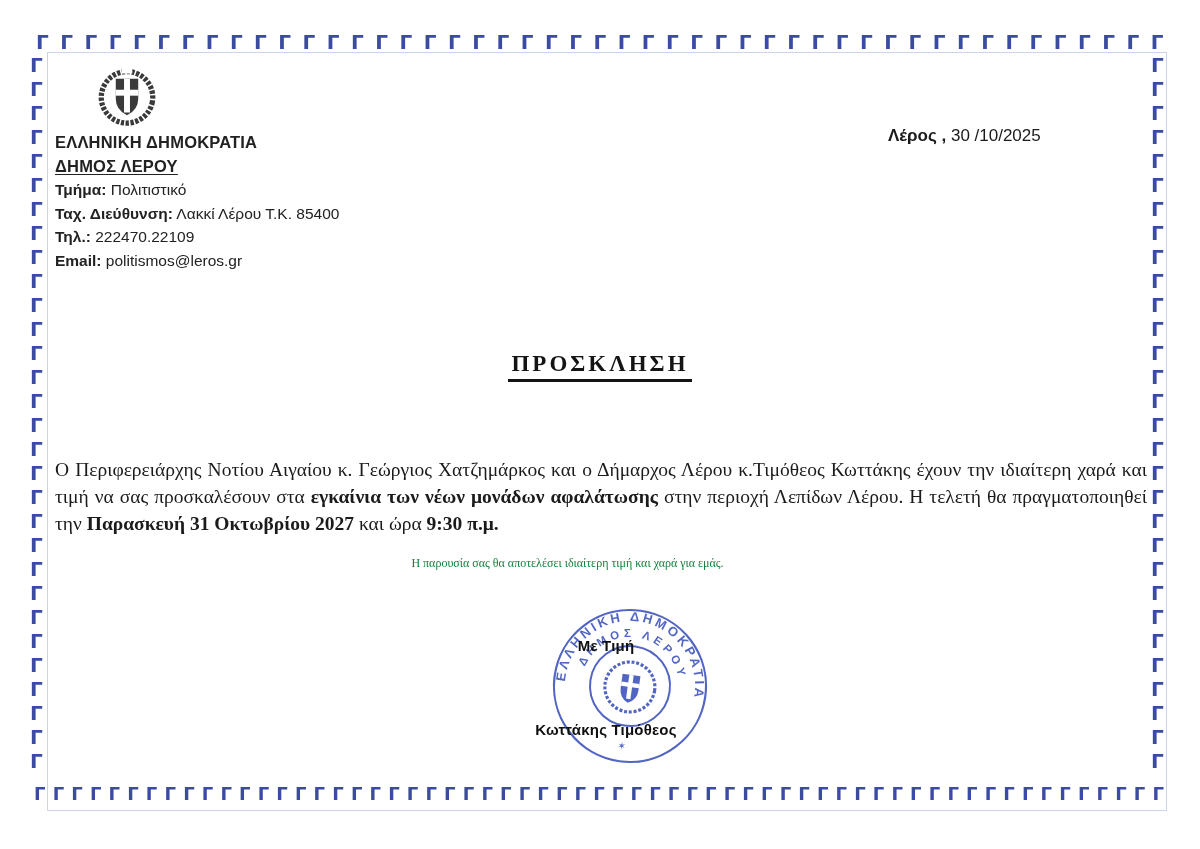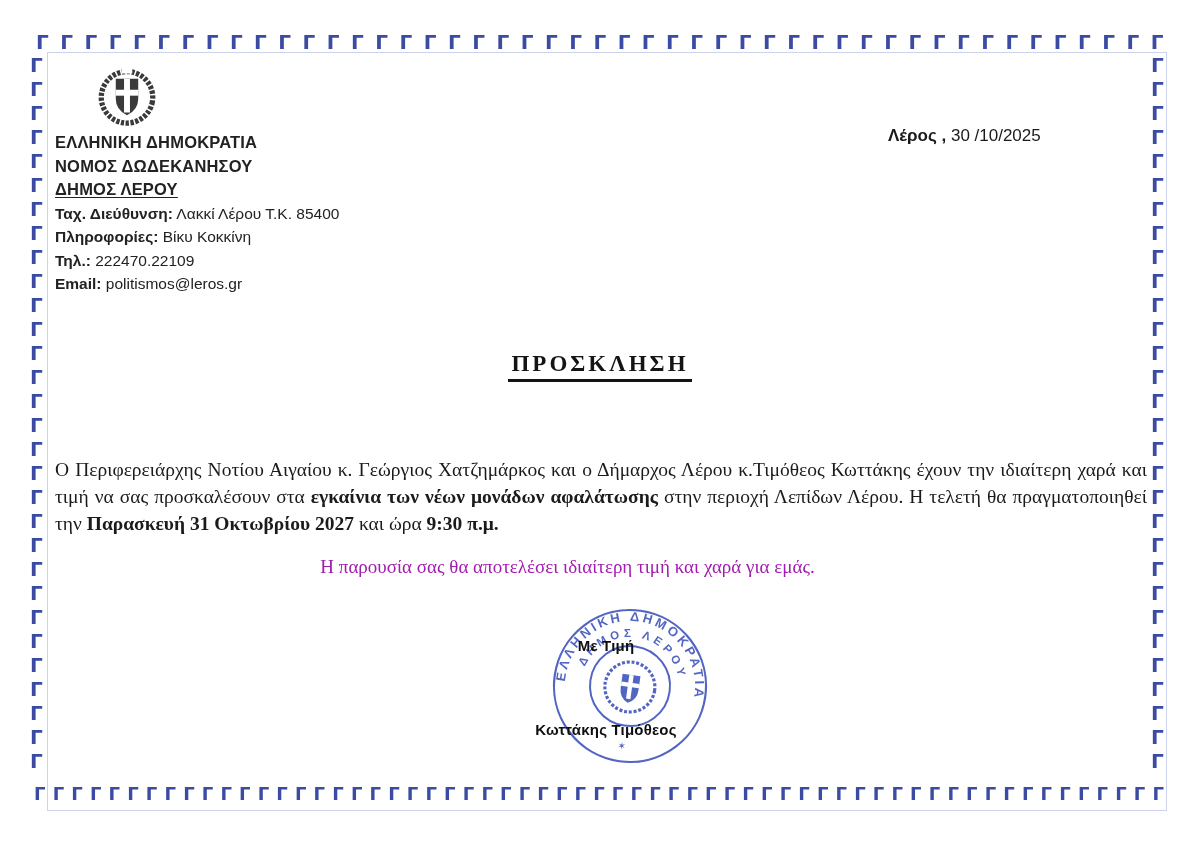--- a/index.html
+++ b/index.html
@@ -50,21 +50,21 @@
 
   
   .body-par{
     position:absolute;left:55px;top:456px;width:1092px;
     font-family:"Liberation Serif",serif;font-size:19.5px;line-height:27px;
     text-align:justify;color:#1b1b1b;
   }
   .body-par b{font-weight:700;}
   .closing{
     position:absolute;left:0;top:556px;width:1135px;text-align:center;
-    font-family:"Liberation Serif",serif;font-size:19px;color:#a21caf;
+    font-family:"Liberation Serif",serif;font-size:12px;color:#15803d;
   }
 
   
   .stamp{position:absolute;left:550px;top:606px;width:160px;height:160px;opacity:.92;}
   .sig{
     position:absolute;left:456px;width:300px;text-align:center;
     font-weight:700;font-size:15px;color:#0f0f0f;z-index:5;letter-spacing:.2px;
   }
   .sig1{top:637px;}
   .sig2{top:678px;}
@@ -256,24 +256,23 @@
   <svg class="emblem" viewBox="0 0 100 100" aria-hidden="true">
     <circle cx="50" cy="52" r="39" fill="none" stroke="#3a3a3a" stroke-width="8" stroke-dasharray="5 2.3" transform="rotate(10 50 52)"></circle>
     <rect x="42" y="4" width="16" height="12" fill="#ffffff"></rect>
     <path d="M 33,24 L 67,24 L 67,54 Q 67,71 50,79 Q 33,71 33,54 Z" fill="#3a3a3a"></path>
     <rect x="45.5" y="24" width="9" height="51" fill="#ffffff"></rect>
     <rect x="33" y="40.5" width="34" height="9" fill="#ffffff"></rect>
   </svg>
 
   <div class="letterhead">
     <div class="org">ΕΛΛΗΝΙΚΗ ΔΗΜΟΚΡΑΤΙΑ</div>
-    <div class="org">ΝΟΜΟΣ ΔΩΔΕΚΑΝΗΣΟΥ</div>
     <div class="org underlined">ΔΗΜΟΣ ΛΕΡΟΥ</div>
+    <div class="detail"><span class="lbl">Τμήμα:</span><span> Πολιτιστικό</span></div>
     <div class="detail"><span class="lbl">Ταχ. Διεύθυνση:</span><span> Λακκί Λέρου Τ.Κ. 85400</span></div>
-    <div class="detail"><span class="lbl">Πληροφορίες:</span><span> Βίκυ Κοκκίνη</span></div>
     <div class="detail"><span class="lbl">Τηλ.:</span><span> 222470.22109</span></div>
     <div class="detail"><span class="lbl">Email:</span><span> politismos@leros.gr</span></div>
   </div>
 
   <div class="place-date">
     <span class="place">Λέρος ,</span><span> 30 /10/2025</span>
   </div>
 
   <div class="title-wrap">
     <span class="doc-title">ΠΡΟΣΚΛΗΣΗ</span>

